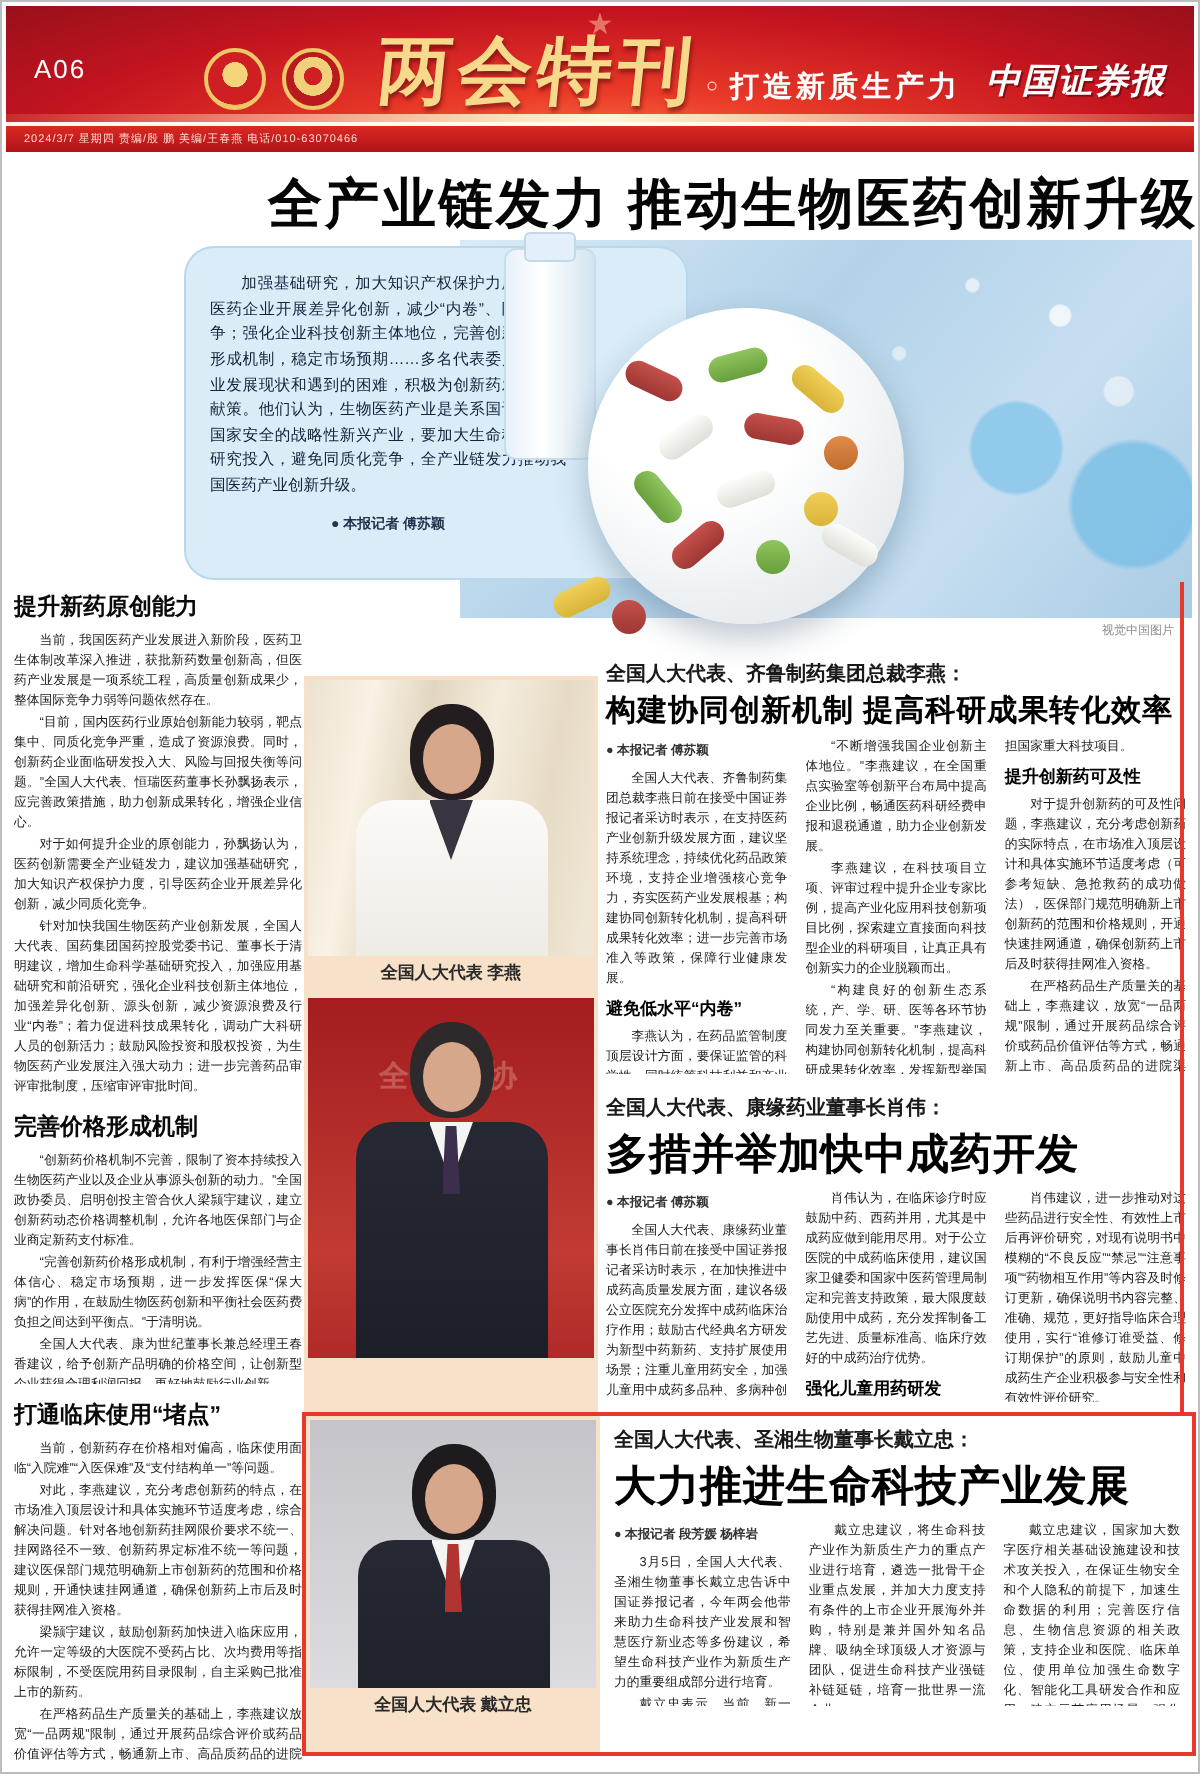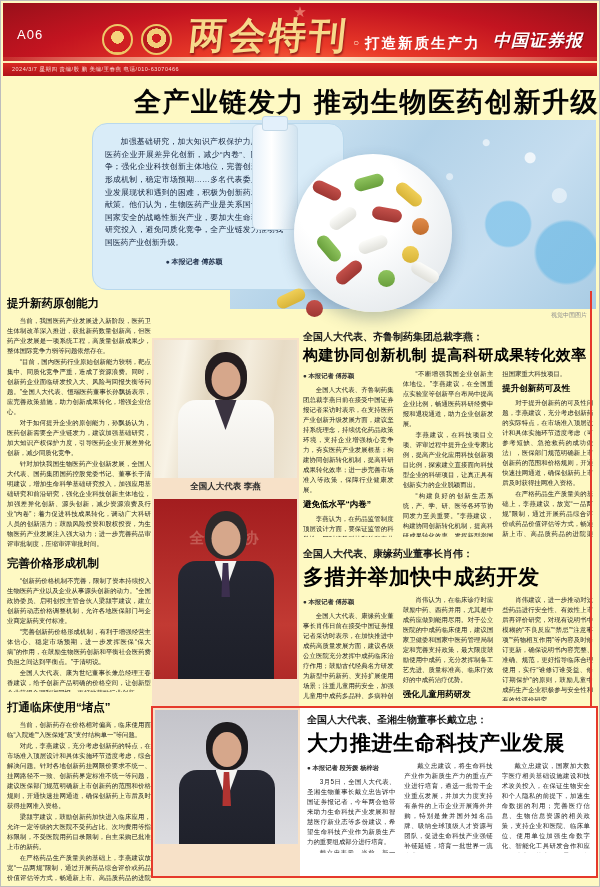--- a/index.html
+++ b/index.html
@@ -1,16 +1,16 @@
 <!DOCTYPE html>
 <html><head>
 <meta charset="utf-8">
 <style>
   html,body{margin:0;padding:0;background:#9a9a9a;}
-  .page{position:relative;width:600px;height:887px;margin:0 auto;background:#fef9c3;
+  .page{position:relative;width:600px;height:887px;margin:0 auto;background:#ffffff;
         border:1px solid #bdbdbd;box-sizing:border-box;overflow:hidden;
         font-family:"Liberation Sans","DejaVu Sans",sans-serif;color:#111;}
   p{margin:0;}
   
   .banner{position:absolute;left:2px;top:2px;right:2px;height:58px;
     background:radial-gradient(ellipse at 50% 135%, #ff8a55 0%, #ea3a28 32%, #c31420 68%, #98101a 100%);}
   .banner::before{content:"★";position:absolute;left:50%;top:0;transform:translateX(-50%);
     font-size:15px;color:rgba(255,190,160,.55);}
   .banner::after{content:"";position:absolute;left:0;right:0;bottom:-2px;height:6px;
     background:linear-gradient(90deg,rgba(255,190,120,.15),rgba(255,255,225,.95) 50%,rgba(255,190,120,.15));}
@@ -248,20 +248,21 @@
 
   <div class="featured">
     <div class="photo-panel">
       <div class="photo ph-dai">
         <div class="hair" style="background:#1d1b1e"></div>
         <div class="face"></div>
         <div class="torso t-suit"></div>
         <div class="shirt"></div>
         <div class="tie tie-red"></div>
       </div>
+      <div class="caption">全国人大代表 戴立忠</div>
     </div>
     <div class="box-article">
       <div class="kicker">全国人大代表、圣湘生物董事长戴立忠：</div>
       <div class="art-headline h3a">大力推进生命科技产业发展</div>
       <div class="cols">
         <div class="col">
           <p class="para byline">● 本报记者 段芳媛 杨梓岩</p>
           <p class="para">3月5日，全国人大代表、圣湘生物董事长戴立忠告诉中国证券报记者，今年两会他带来助力生命科技产业发展和智慧医疗新业态等多份建议，希望生命科技产业作为新质生产力的重要组成部分进行培育。</p>
           <p class="para">戴立忠表示，当前，新一轮科技革命和产业变革蓄势待发，一些重大颠覆性技术正在创造新产业新业态。特别是随着人工智能技术与生命科技融合，生命科技产业将迎来爆发性增长。</p>
         </div>

